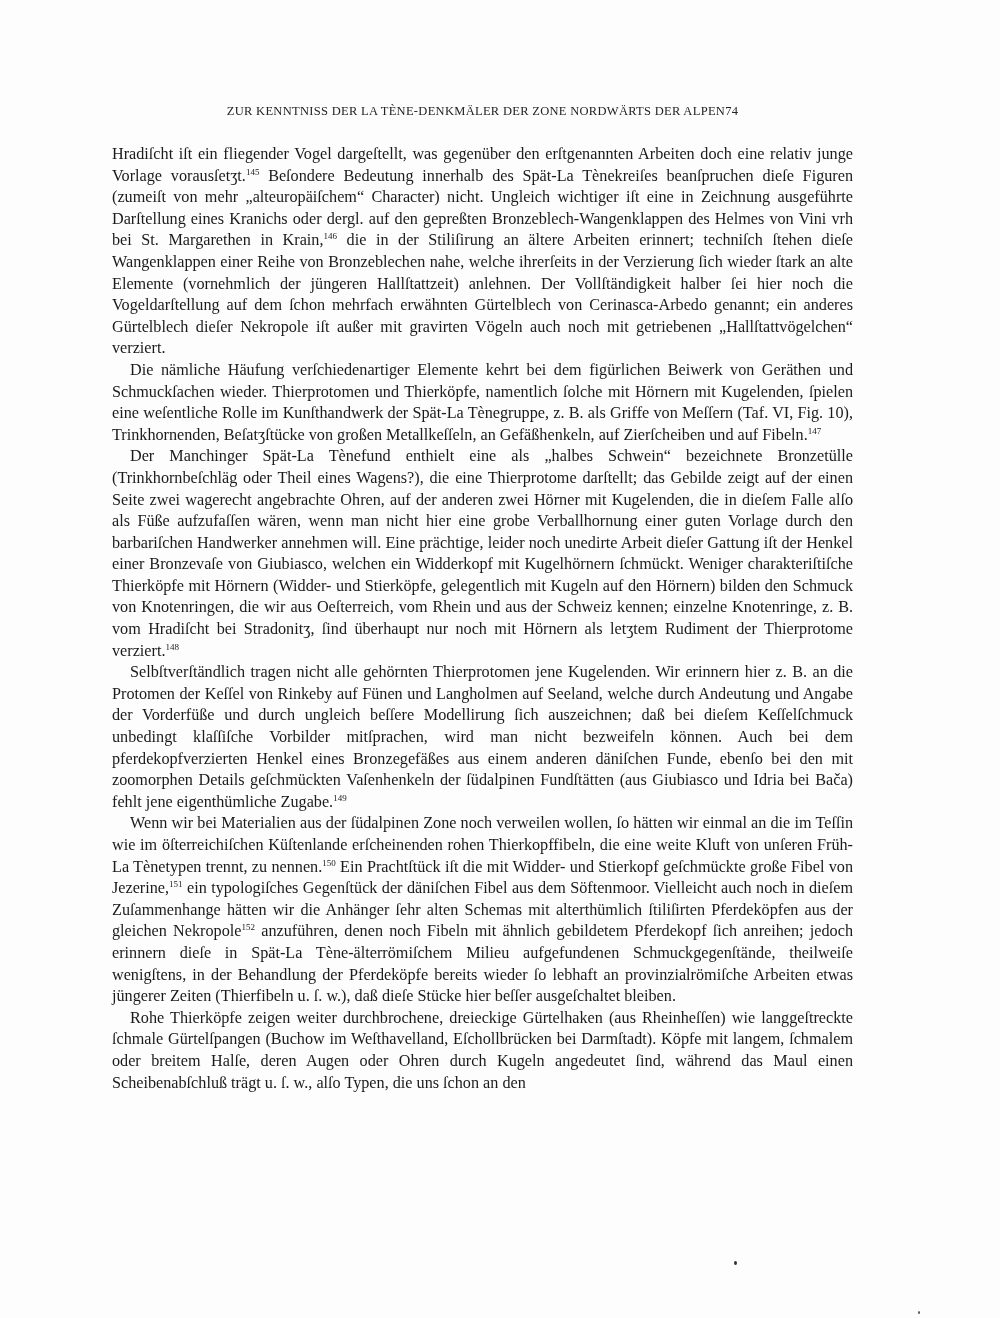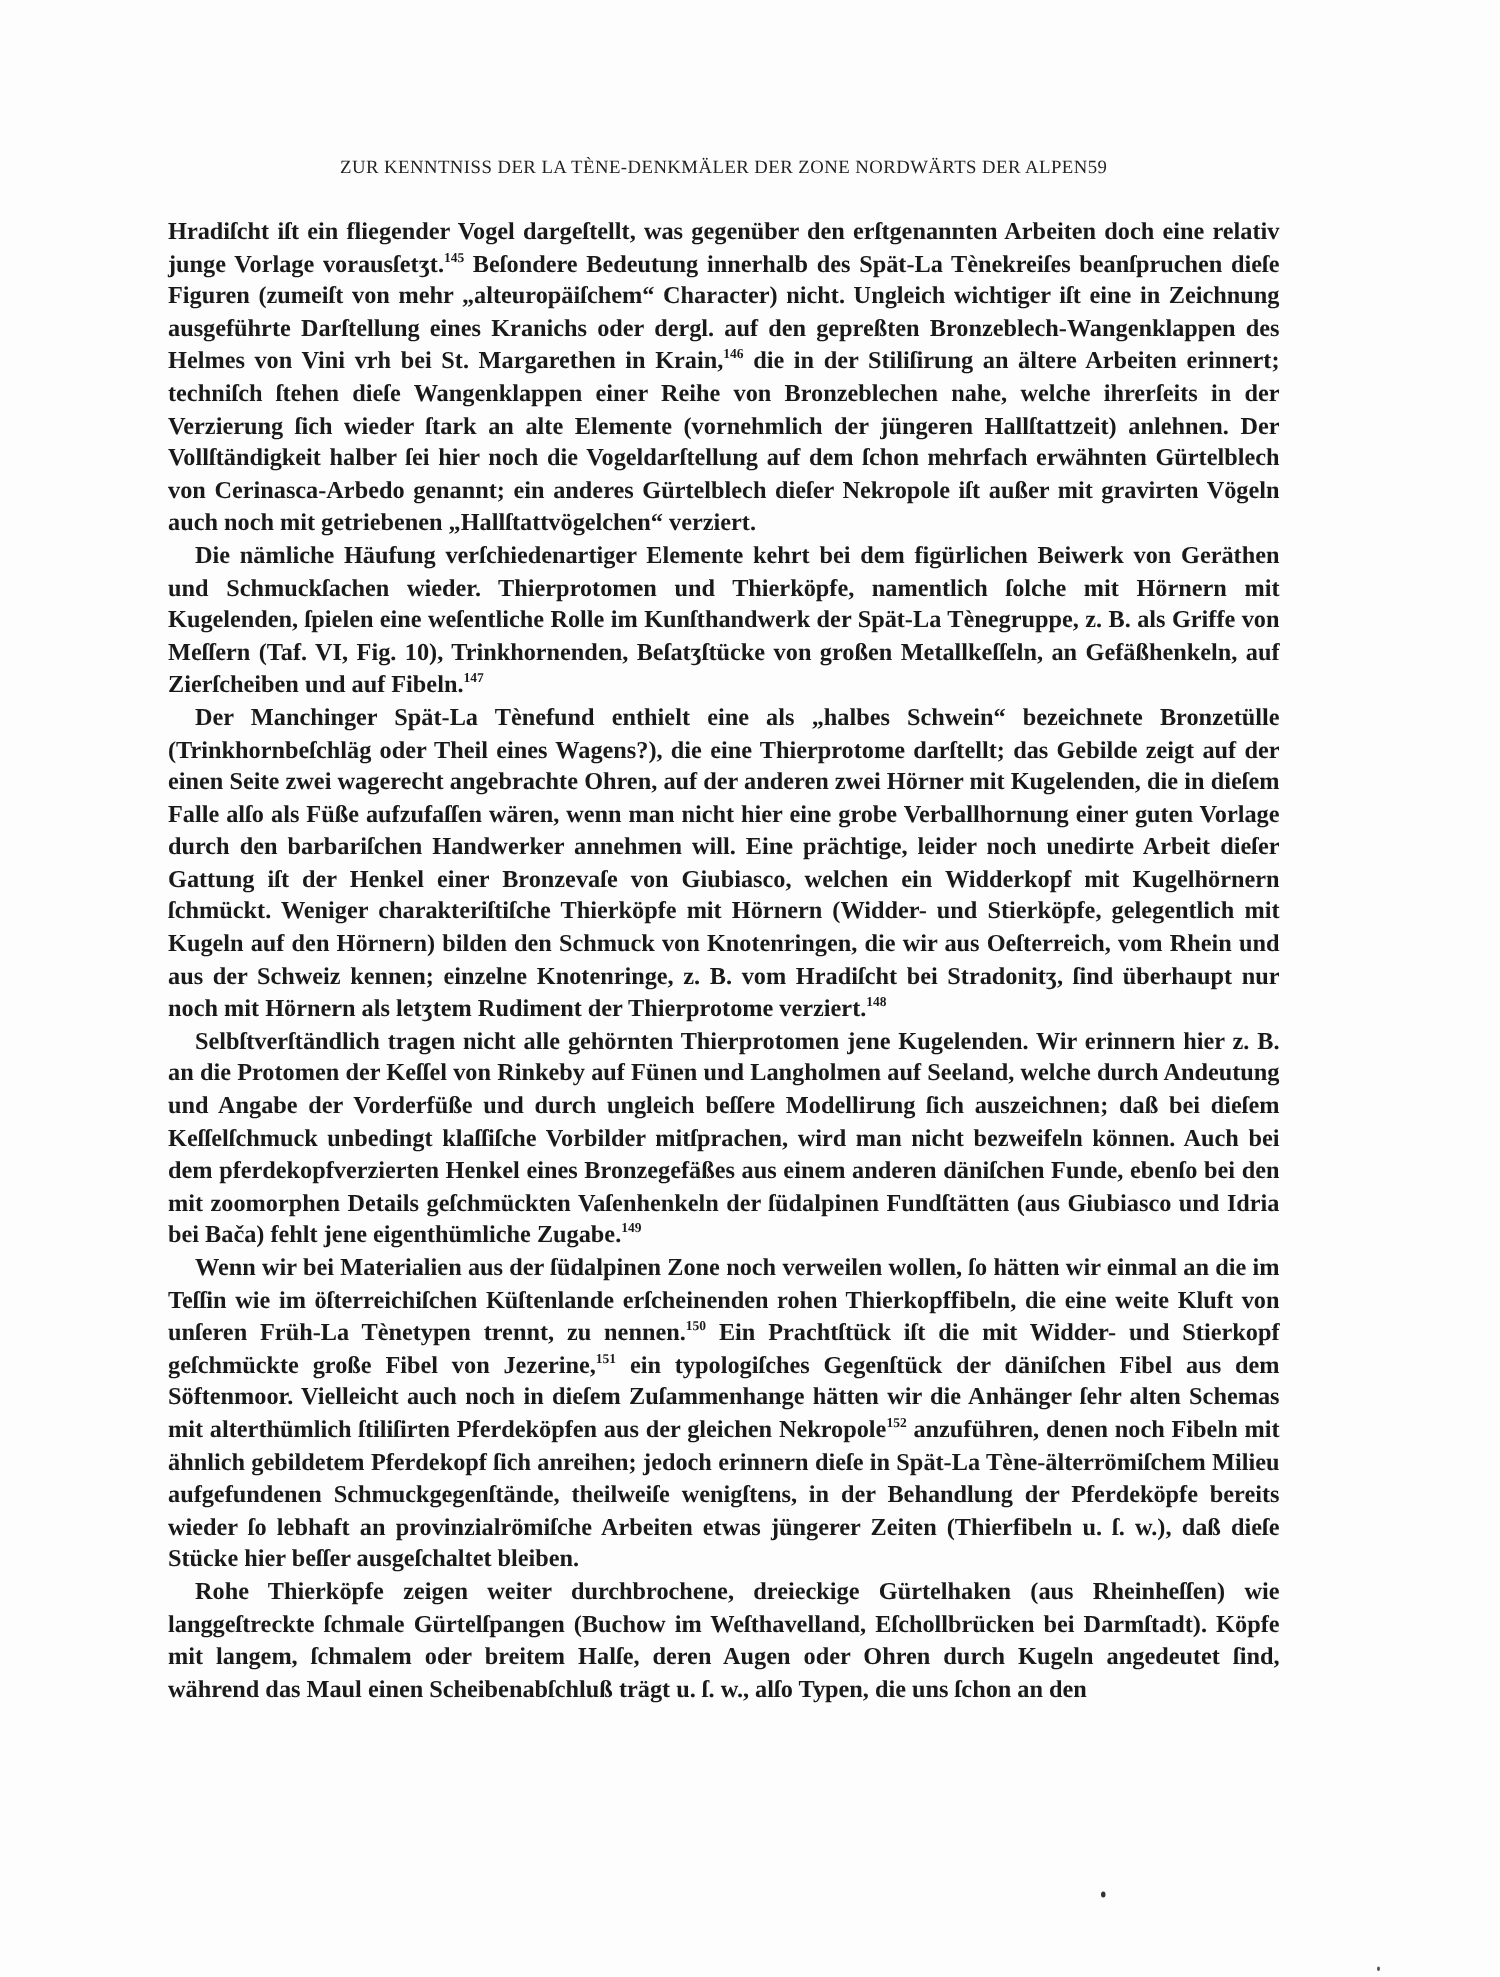--- a/index.html
+++ b/index.html
@@ -16,32 +16,32 @@
     position: absolute; top: 104px; left: 0; width: 741px;
     font-size: 12.5px; letter-spacing: 0.3px; color: #222;
     display: flex; justify-content: center;
   }
   .body-text {
     position: absolute; top: 144px; left: 0; width: 741px;
     font-size: 16.2px; line-height: 21.6px;
     text-align: justify;
     font-stretch: condensed;
   }
-  .para { margin: 0; text-indent: 18px; font-weight: bold; }
+  .para { margin: 0; text-indent: 18px; }
   .para.first { text-indent: 0; }
   .body-text sup { font-size: 9px; line-height: 0; vertical-align: super; }
   .speck { position: absolute; background: #333; border-radius: 50%; }
 </style>
 </head>
 <body>
 
 <div class="page">
   <div class="running-head">
     <span>ZUR KENNTNISS DER LA TÈNE-DENKMÄLER DER ZONE NORDWÄRTS DER ALPEN</span>
-    <span>59</span>
+    <span>74</span>
   </div>
   <div class="body-text" id="body-text">
       <p class="para first"><span>Hradiſcht iſt ein fliegender Vogel dargeſtellt, was gegenüber den erſtgenannten Arbeiten doch eine relativ junge Vorlage vorausſetʒt.</span><sup>145</sup><span> Beſondere Bedeutung innerhalb des Spät-La Tènekreiſes beanſpruchen dieſe Figuren (zumeiſt von mehr „alteuropäiſchem“ Character) nicht. Ungleich wichtiger iſt eine in Zeichnung ausgeführte Darſtellung eines Kranichs oder dergl. auf den gepreßten Bronzeblech-Wangenklappen des Helmes von Vini vrh bei St. Margarethen in Krain,</span><sup>146</sup><span> die in der Stiliſirung an ältere Arbeiten erinnert; techniſch ſtehen dieſe Wangenklappen einer Reihe von Bronzeblechen nahe, welche ihrerſeits in der Verzierung ſich wieder ſtark an alte Elemente (vornehmlich der jüngeren Hallſtattzeit) anlehnen. Der Vollſtändigkeit halber ſei hier noch die Vogeldarſtellung auf dem ſchon mehrfach erwähnten Gürtelblech von Cerinasca-Arbedo genannt; ein anderes Gürtelblech dieſer Nekropole iſt außer mit gravirten Vögeln auch noch mit getriebenen „Hallſtattvögelchen“ verziert.</span></p>
       <p class="para"><span>Die nämliche Häufung verſchiedenartiger Elemente kehrt bei dem figürlichen Beiwerk von Geräthen und Schmuckſachen wieder. Thierprotomen und Thierköpfe, namentlich ſolche mit Hörnern mit Kugelenden, ſpielen eine weſentliche Rolle im Kunſthandwerk der Spät-La Tènegruppe, z. B. als Griffe von Meſſern (Taf. VI, Fig. 10), Trinkhornenden, Beſatʒſtücke von großen Metallkeſſeln, an Gefäßhenkeln, auf Zierſcheiben und auf Fibeln.</span><sup>147</sup></p>
       <p class="para"><span>Der Manchinger Spät-La Tènefund enthielt eine als „halbes Schwein“ bezeichnete Bronzetülle (Trinkhornbeſchläg oder Theil eines Wagens?), die eine Thierprotome darſtellt; das Gebilde zeigt auf der einen Seite zwei wagerecht angebrachte Ohren, auf der anderen zwei Hörner mit Kugelenden, die in dieſem Falle alſo als Füße aufzufaſſen wären, wenn man nicht hier eine grobe Verballhornung einer guten Vorlage durch den barbariſchen Handwerker annehmen will. Eine prächtige, leider noch unedirte Arbeit dieſer Gattung iſt der Henkel einer Bronzevaſe von Giubiasco, welchen ein Widderkopf mit Kugelhörnern ſchmückt. Weniger charakteriſtiſche Thierköpfe mit Hörnern (Widder- und Stierköpfe, gelegentlich mit Kugeln auf den Hörnern) bilden den Schmuck von Knotenringen, die wir aus Oeſterreich, vom Rhein und aus der Schweiz kennen; einzelne Knotenringe, z. B. vom Hradiſcht bei Stradonitʒ, ſind überhaupt nur noch mit Hörnern als letʒtem Rudiment der Thierprotome verziert.</span><sup>148</sup></p>
       <p class="para"><span>Selbſtverſtändlich tragen nicht alle gehörnten Thierprotomen jene Kugelenden. Wir erinnern hier z. B. an die Protomen der Keſſel von Rinkeby auf Fünen und Langholmen auf Seeland, welche durch Andeutung und Angabe der Vorderfüße und durch ungleich beſſere Modellirung ſich auszeichnen; daß bei dieſem Keſſelſchmuck unbedingt klaſſiſche Vorbilder mitſprachen, wird man nicht bezweifeln können. Auch bei dem pferdekopfverzierten Henkel eines Bronzegefäßes aus einem anderen däniſchen Funde, ebenſo bei den mit zoomorphen Details geſchmückten Vaſenhenkeln der ſüdalpinen Fundſtätten (aus Giubiasco und Idria bei Bača) fehlt jene eigenthümliche Zugabe.</span><sup>149</sup></p>
       <p class="para"><span>Wenn wir bei Materialien aus der ſüdalpinen Zone noch verweilen wollen, ſo hätten wir einmal an die im Teſſin wie im öſterreichiſchen Küſtenlande erſcheinenden rohen Thierkopffibeln, die eine weite Kluft von unſeren Früh-La Tènetypen trennt, zu nennen.</span><sup>150</sup><span> Ein Prachtſtück iſt die mit Widder- und Stierkopf geſchmückte große Fibel von Jezerine,</span><sup>151</sup><span> ein typologiſches Gegenſtück der däniſchen Fibel aus dem Söftenmoor. Vielleicht auch noch in dieſem Zuſammenhange hätten wir die Anhänger ſehr alten Schemas mit alterthümlich ſtiliſirten Pferdeköpfen aus der gleichen Nekropole</span><sup>152</sup><span> anzuführen, denen noch Fibeln mit ähnlich gebildetem Pferdekopf ſich anreihen; jedoch erinnern dieſe in Spät-La Tène-älterrömiſchem Milieu aufgefundenen Schmuckgegenſtände, theilweiſe wenigſtens, in der Behandlung der Pferdeköpfe bereits wieder ſo lebhaft an provinzialrömiſche Arbeiten etwas jüngerer Zeiten (Thierfibeln u. ſ. w.), daß dieſe Stücke hier beſſer ausgeſchaltet bleiben.</span></p>
       <p class="para"><span>Rohe Thierköpfe zeigen weiter durchbrochene, dreieckige Gürtelhaken (aus Rheinheſſen) wie langgeſtreckte ſchmale Gürtelſpangen (Buchow im Weſthavelland, Eſchollbrücken bei Darmſtadt). Köpfe mit langem, ſchmalem oder breitem Halſe, deren Augen oder Ohren durch Kugeln angedeutet ſind, während das Maul einen Scheibenabſchluß trägt u. ſ. w., alſo Typen, die uns ſchon an den</span></p>
     </div>
 </div>

